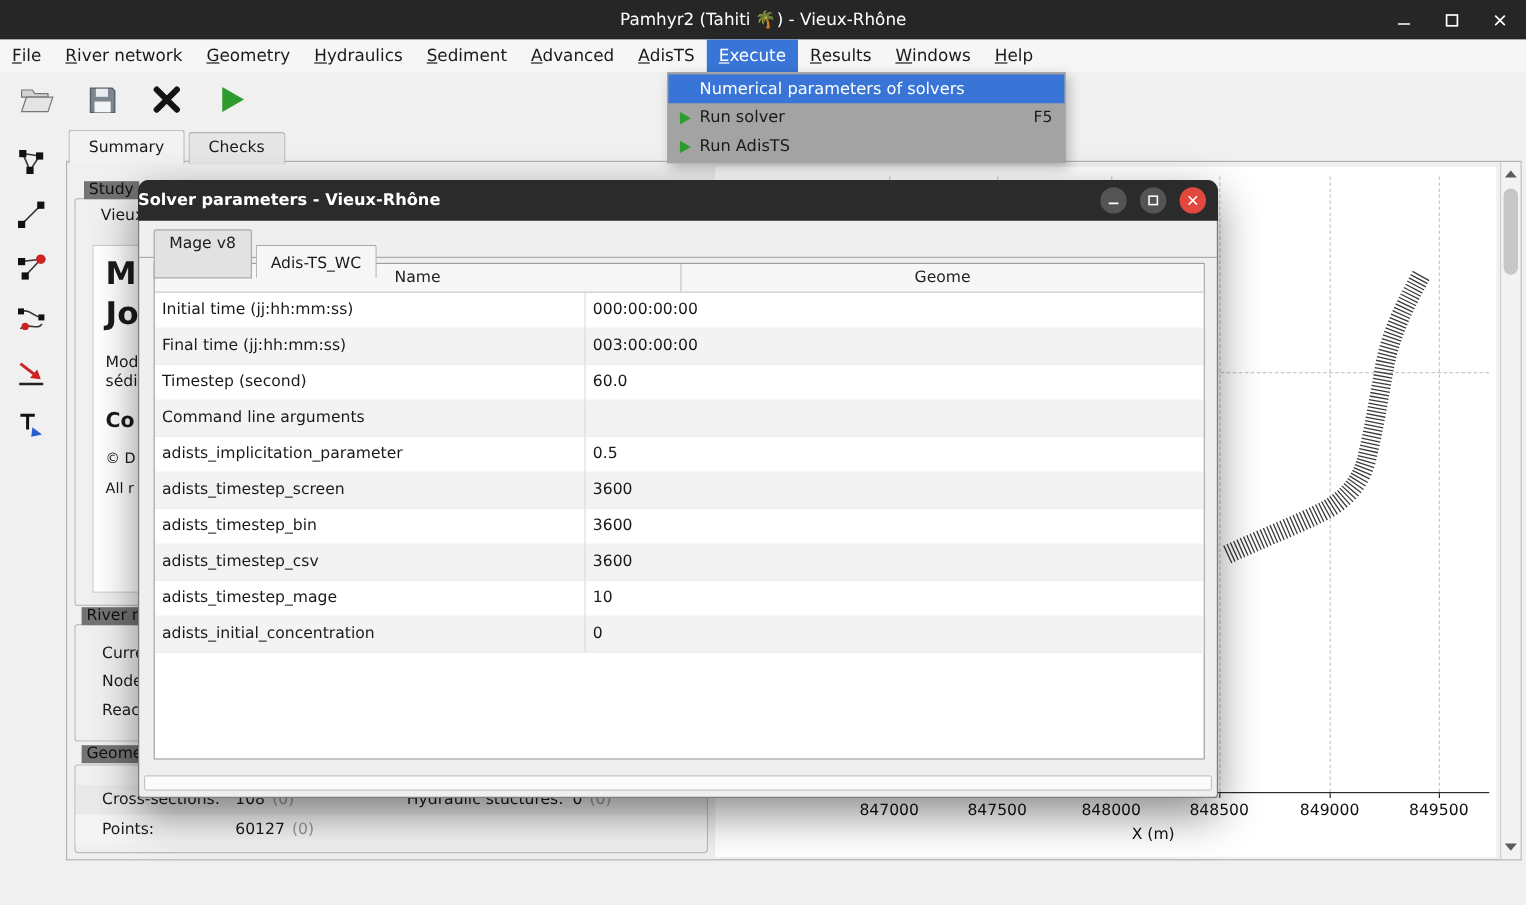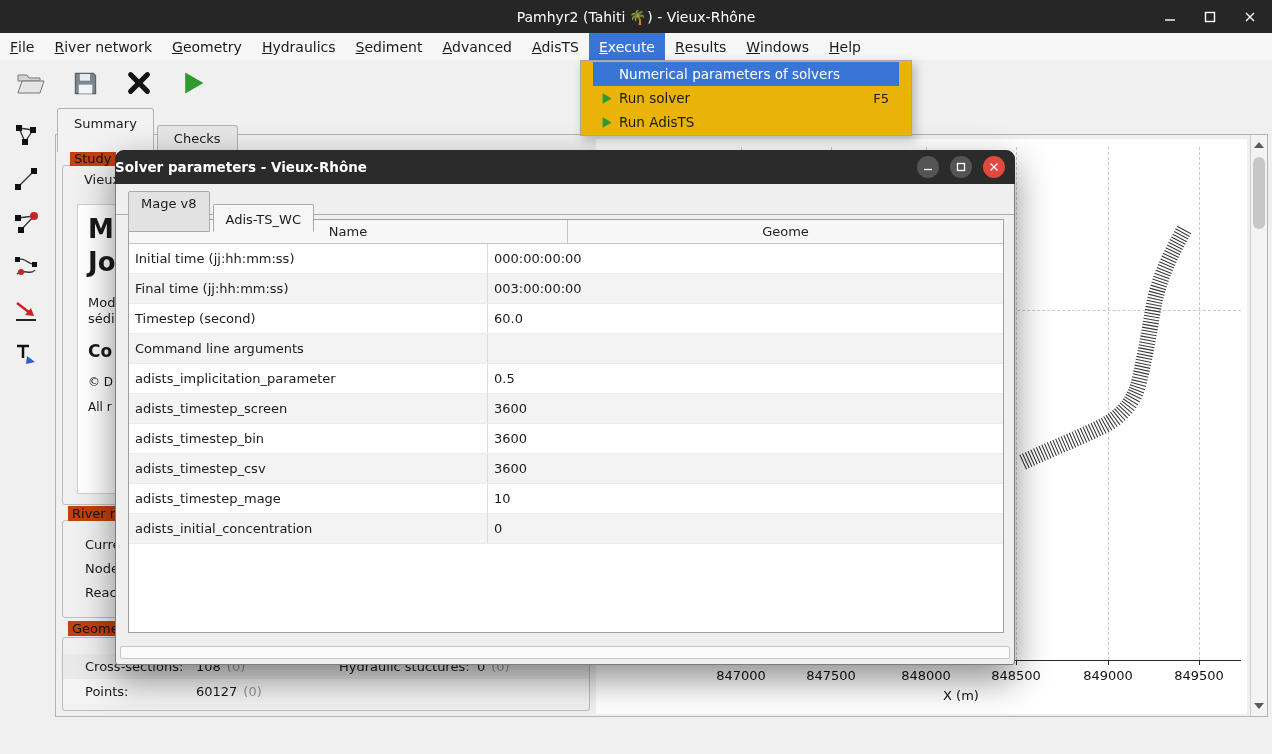--- a/index.html
+++ b/index.html
@@ -23,27 +23,27 @@
   .toolbar{position:absolute;left:0;top:60px;right:0;height:46px;display:flex;align-items:center;gap:20px;padding-left:14px}
   .tool-btn{background:none;border:none;width:34px;height:34px;display:flex;align-items:center;justify-content:center;cursor:pointer}
 
   
   .side-toolbar{position:absolute;left:4px;top:118px;width:44px;display:flex;flex-direction:column;gap:10px;align-items:center}
   .side-btn{background:none;border:none;width:34px;height:34px;display:flex;align-items:center;justify-content:center;cursor:pointer}
   .side-btn svg{stroke-width:1.3}
 
   
   .tabbar{position:absolute;left:57px;top:108px;display:flex;z-index:5}
-  .tab{font-size:13px;padding:5px 16px 6px;border:1px solid #b3b3b3;background:#e6e6e6;border-bottom:none;border-radius:3px 3px 0 0;margin-right:3px;margin-top:17px;cursor:pointer}
+  .tab{font-size:13px;padding:5px 16px 6px;border:1px solid #b3b3b3;background:#e6e6e6;border-bottom:none;border-radius:3px 3px 0 0;margin-right:3px;margin-top:2px;cursor:pointer}
   .tab.active{background:#f2f2f2;margin-top:0;padding-top:7px;position:relative;z-index:6}
 
   
   .main-frame{position:absolute;left:55px;top:134px;width:1213px;height:583px;border:1px solid #b3b3b3;background:#f0f0f0}
   .left-pane{position:absolute;left:0;top:0;width:540px;height:581px;overflow:hidden}
-  .section-label{position:absolute;font-size:13px;color:#111;background:#c2410c;padding:0 4px;z-index:2}
+  .section-label{position:absolute;font-size:13px;color:#111;background:#737373;padding:0 4px;z-index:2}
   .groupbox{position:absolute;border:1px solid #bdbdbd;border-radius:3px}
   .gb-label{position:absolute;top:-9px;left:14px;background:#f0f0f0;padding:0 5px;font-size:13px}
   .study-inner{position:absolute;left:14px;top:38px;right:12px;bottom:10px;background:#fff;border:1px solid #cfcfcf;padding:8px 10px;overflow:hidden}
   .st-h{font-size:26px;font-weight:bold;line-height:33px}
   .st-b{font-size:13px;line-height:16px}
   .st-sub{font-size:17px;font-weight:bold;margin-top:14px}
   .st-s{font-size:12px;line-height:15px}
   .net-rows{padding:12px 0 0 22px;line-height:24px;font-size:13px}
   .geo-rows{padding-top:16px}
   .geo-row{position:relative;height:25px;display:flex;align-items:center}
@@ -68,21 +68,21 @@
   
   .scrollbar-v{position:absolute;right:0;top:0;width:17px;height:581px;background:#f3f3f3;border-left:1px solid #d0d0d0}
   .scroll-arrow{position:absolute;left:0;width:16px;height:16px;display:flex;align-items:center;justify-content:center;cursor:pointer}
   .scroll-arrow.up{top:2px}
   .scroll-arrow.down{bottom:2px}
   .tri-up{width:0;height:0;border-left:5px solid transparent;border-right:5px solid transparent;border-bottom:6px solid #5a5a5a}
   .tri-down{width:0;height:0;border-left:5px solid transparent;border-right:5px solid transparent;border-top:6px solid #5a5a5a}
   .scroll-thumb{position:absolute;left:2px;top:22px;width:12px;height:72px;background:#c7c7c7;border-radius:6px;cursor:pointer}
 
   
-  .dropdown{position:absolute;left:580px;top:60px;width:332px;background:#eab308;border:1px solid #a6a6a6;box-shadow:3px 4px 10px rgba(0,0,0,.25);z-index:70;padding:1px 12px}
+  .dropdown{position:absolute;left:556px;top:60px;width:332px;background:#a3a3a3;border:1px solid #a6a6a6;box-shadow:3px 4px 10px rgba(0,0,0,.25);z-index:70;padding:1px 0}
   .dd-item{height:24px;display:flex;align-items:center;font-size:13.5px;position:relative;padding-left:26px;padding-right:10px;cursor:pointer}
   .dd-item.highlighted{background:#3875d7;color:#fff}
   .dd-icon{position:absolute;left:7px;width:14px;height:14px;display:flex;align-items:center}
   .dd-shortcut{margin-left:auto;font-size:13px}
 
   
   .dialog{position:absolute;left:115px;top:150px;width:900px;height:515px;background:#efefef;border:1px solid #7e7e7e;border-radius:9px 9px 3px 3px;box-shadow:0 14px 36px rgba(0,0,0,.45);z-index:60}
   .dialog-titlebar{position:absolute;left:-1px;top:-1px;right:-1px;height:34px;background:#2b2b2b;border-radius:9px 9px 0 0;display:flex;align-items:center;justify-content:flex-start}
   .dialog-title{color:#fff;font-size:13.5px;font-weight:bold}
   .dlg-controls{position:absolute;right:10px;top:6px;display:flex;gap:11px}

